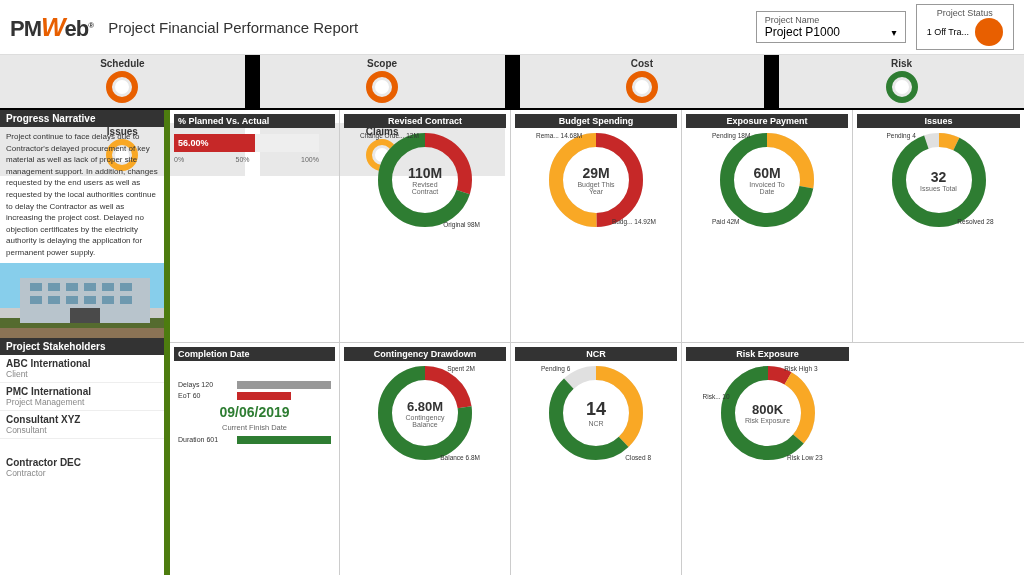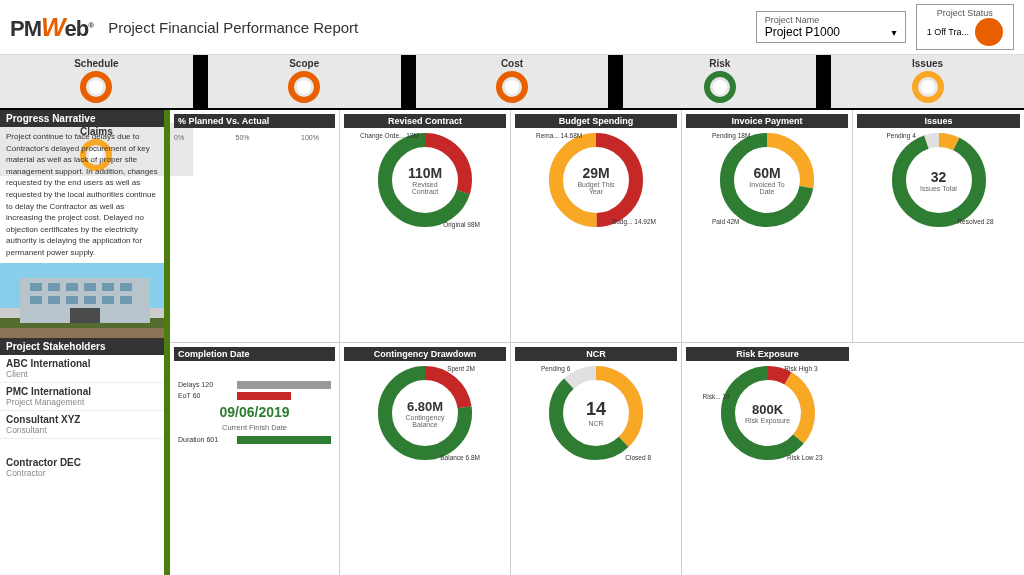--- a/index.html
+++ b/index.html
@@ -24,21 +24,21 @@
     <div style="border:1px solid #999; padding:3px 10px; text-align:center;">
       <div style="font-size:9px; color:#555;">Project Status</div>
       <div style="display:flex; align-items:center; gap:6px;">
         <span style="font-size:9px;">1 Off Tra...</span>
         <div style="width:28px; height:28px; border-radius:50%; background:#e85f00;"></div>
       </div>
     </div>
   </div>
 </div>
 
-<div style="display:grid; grid-template-columns:repeat(5,1fr); background:#000; gap:15px; height:55px;">
+<div style="display:grid; grid-template-columns:repeat(4,1fr); background:#000; gap:15px; height:55px;">
 
   <div style="background:#e8e8e8; text-align:center; padding:3px 2px;">
     <div style="font-size:10px; font-weight:bold; color:#333;">Schedule</div>
     <svg width="36" height="36" viewBox="0 0 36 36" style="display:block;margin:auto;">
       <circle cx="18" cy="18" r="13" fill="none" stroke="#e85f00" stroke-width="6"></circle>
       <circle cx="18" cy="18" r="7" fill="#fff"></circle>
     </svg>
   </div>
 
   <div style="background:#e8e8e8; text-align:center; padding:3px 2px;">
@@ -138,20 +138,27 @@
       </div>
     </div>
   </div>
 
   <div style="display:grid; grid-template-rows:1fr 1fr; overflow:hidden;">
 
     <div style="display:grid; grid-template-columns:170px 1fr 1fr 1fr 1fr; border-bottom:1px solid #ccc; overflow:hidden;">
 
       <div style="border-right:1px solid #ccc; padding:4px; overflow:hidden;">
         <div style="background:#333; color:#fff; font-size:9px; font-weight:bold; padding:2px 4px; margin-bottom:6px;">% Planned Vs. Actual</div>
+        <div style="margin:4px 0;">
+          <div style="background:#eee; height:18px; width:90%; position:relative;">
+            <div style="background:#c62828; height:100%; width:56%; display:flex; align-items:center; padding-left:4px;">
+              <span style="color:#fff; font-size:9px; font-weight:bold;">56.00%</span>
+            </div>
+          </div>
+        </div>
         <div style="display:flex; justify-content:space-between; width:90%; margin-top:2px;">
           <span style="font-size:7px; color:#666;">0%</span>
           <span style="font-size:7px; color:#666;">50%</span>
           <span style="font-size:7px; color:#666;">100%</span>
         </div>
       </div>
 
       <div style="border-right:1px solid #ccc; padding:4px; display:flex; flex-direction:column; align-items:center; overflow:hidden;">
         <div style="background:#333; color:#fff; font-size:9px; font-weight:bold; padding:2px 4px; text-align:center; width:100%; margin-bottom:2px;">Revised Contract</div>
         <div style="position:relative; width:100px; height:100px; margin:0 auto;">
@@ -183,21 +190,21 @@
           <div style="position:absolute; top:50%; left:50%; transform:translate(-50%,-50%); text-align:center;">
             <div style="font-size:14px; font-weight:bold; color:#333;text-align:center;">29M</div>
             <div style="font-size:7px; color:#666;">Budget This Year</div>
           </div>
           <div style="position:absolute; top:2px; left:-10px; font-size:6.5px; color:#333; white-space:nowrap;">Rema... 14.68M</div>
           <div style="position:absolute; bottom:5px; right:-10px; font-size:6.5px; color:#333; white-space:nowrap;">Budg... 14.92M</div>
         </div>
       </div>
 
       <div style="border-right:1px solid #ccc; padding:4px; display:flex; flex-direction:column; align-items:center; overflow:hidden;">
-        <div style="background:#333; color:#fff; font-size:9px; font-weight:bold; padding:2px 4px; text-align:center; width:100%; margin-bottom:2px;">Invoice Payment</div>
+        <div style="background:#333; color:#fff; font-size:9px; font-weight:bold; padding:2px 4px; text-align:center; width:100%; margin-bottom:2px;">Exposure Payment</div>
         <div style="position:relative; width:100px; height:100px; margin:0 auto;">
           <svg width="100" height="100" viewBox="0 0 100 100">
             <circle cx="50" cy="50" r="40" fill="none" stroke="#e0e0e0" stroke-width="14"></circle>
             <circle cx="50" cy="50" r="40" fill="none" stroke="#f9a825" stroke-width="14" stroke-dasharray="70 181" stroke-dashoffset="0" transform="rotate(-90 50 50)"></circle>
             <circle cx="50" cy="50" r="40" fill="none" stroke="#2e7d32" stroke-width="14" stroke-dasharray="181 251" stroke-dashoffset="-70" transform="rotate(-90 50 50)"></circle>
           </svg>
           <div style="position:absolute; top:50%; left:50%; transform:translate(-50%,-50%); text-align:center;">
             <div style="font-size:14px; font-weight:bold; color:#333;">60M</div>
             <div style="font-size:7px; color:#666;">Invoiced To Date</div>
           </div>

